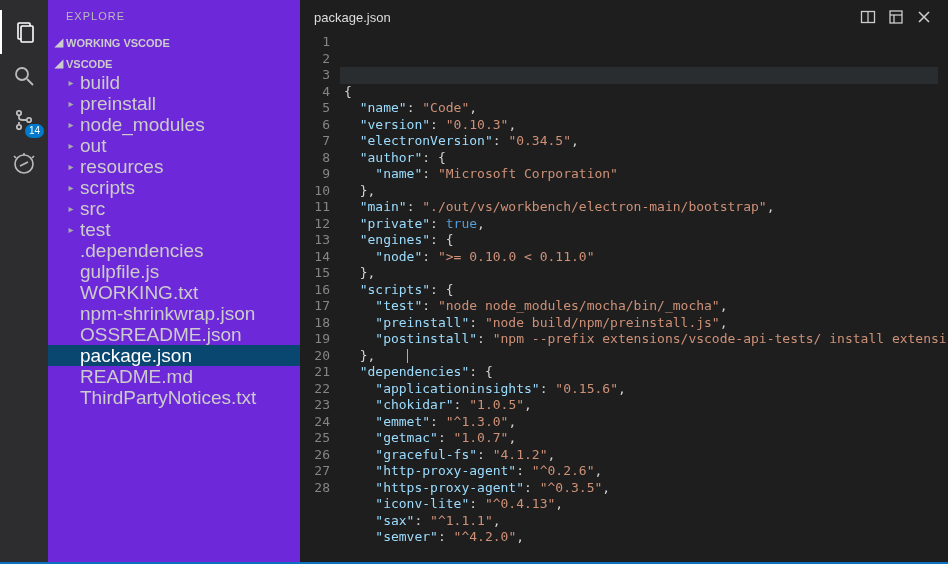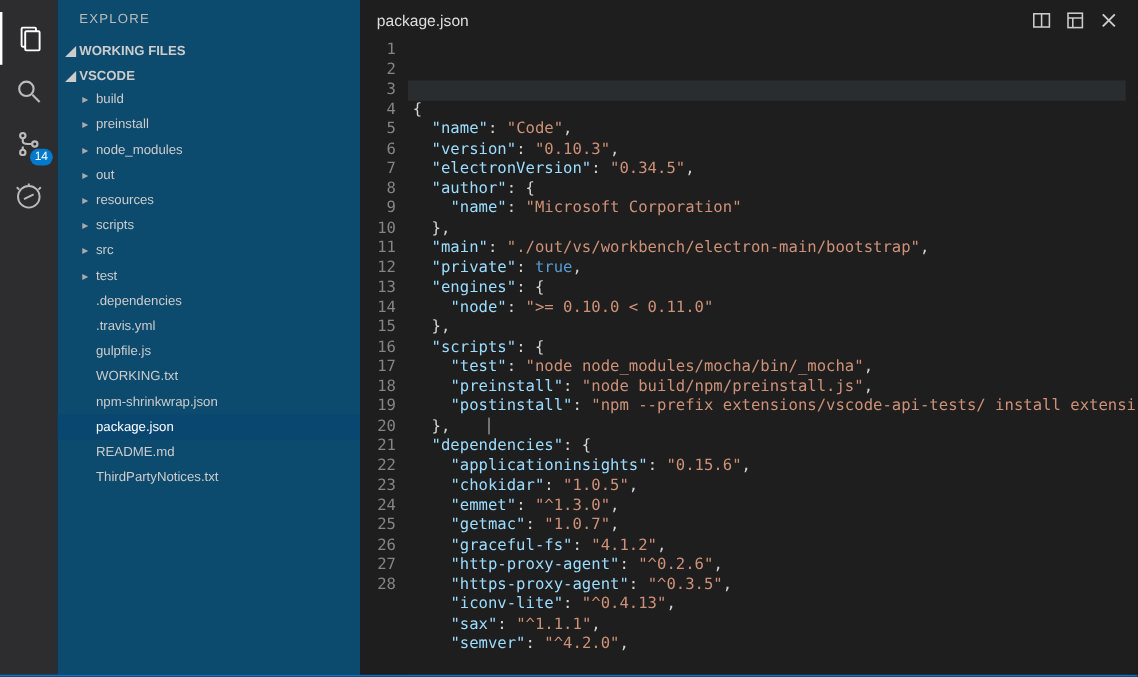--- a/index.html
+++ b/index.html
@@ -7,30 +7,30 @@
   .root { display:flex; height:100%; border-bottom:2px solid #0e70c0; }
 
   
   .activity { width:48px; background:#2d2d30; display:flex; flex-direction:column; align-items:center; padding-top:10px; }
   .activity .aitem { width:48px; height:44px; display:flex; align-items:center; justify-content:center; color:#bbb; cursor:pointer; position:relative; }
   .activity .aitem.active { color:#fff; border-left:2px solid #fff; }
   .activity .aitem svg { width:24px; height:24px; }
   .badge { position:absolute; bottom:4px; right:4px; background:#007acc; color:#fff; font-size:10px; border-radius:8px; padding:0 4px; line-height:14px; }
 
   
-  .sidebar { width:252px; background:#0c4a6e; display:flex; flex-direction:column; font-size:13px; }
+  .sidebar { width:252px; background:#6d28d9; display:flex; flex-direction:column; font-size:13px; }
   .side-title { height:32px; line-height:32px; padding-left:18px; font-size:11px; letter-spacing:1px; color:#bbb; }
   .section { padding:2px 0; }
   .section-hdr { display:flex; align-items:center; padding:2px 4px 2px 4px; font-size:11px; font-weight:bold; color:#ccc; cursor:pointer; }
   .section-hdr .chev { width:14px; text-align:center; }
   .tree { padding-left:0; }
   .row { display:flex; align-items:center; height:21px; padding-left:16px; cursor:pointer; color:#ccc; }
   .row.selected { background:#094771; color:#fff; }
   .row .arrow { width:14px; text-align:center; color:#aaa; font-size:10px; }
-  .row .fname { padding-left:2px; font-size:11px; }
+  .row .fname { padding-left:2px; font-size:19px; }
 
   
   .editor { flex:1; display:flex; flex-direction:column; background:#1e1e1e; min-width:0; }
   .tabbar { height:34px; display:flex; align-items:center; padding:0 10px; color:#ddd; }
   .tabbar .tabname { flex:1; font-size:13px; padding-left:4px; }
   .tabbar .tbtn { width:28px; height:28px; display:flex; align-items:center; justify-content:center; color:#ccc; cursor:pointer; }
   .tabbar .tbtn svg { width:16px; height:16px; }
 
   .code { flex:1; display:flex; font-family:Consolas,monospace; font-size:13px; line-height:16.5px; background:#1e1e1e; overflow:hidden; position:relative;}
   .gutter { width:40px; text-align:right; color:#858585; padding-right:10px; user-select:none; background:#1e1e1e;}
@@ -85,21 +85,21 @@
         </svg>
     </div>
   </div>
 
   <div class="sidebar">
     <div class="side-title">EXPLORE</div>
 
     <div class="section">
       <div class="section-hdr">
         <span class="chev">◢</span>
-        <span>WORKING FILES</span>
+        <span>WORKING VSCODE</span>
       </div>
     </div>
 
     <div class="section">
       <div class="section-hdr">
         <span class="chev">◢</span>
         <span>VSCODE</span>
       </div>
       <div class="tree" id="tree">
           <div class="row">
@@ -133,33 +133,33 @@
           <div class="row">
             <span class="arrow">▸</span>
             <span class="fname">test</span>
           </div>
           <div class="row">
             <span class="arrow"></span>
             <span class="fname">.dependencies</span>
           </div>
           <div class="row">
             <span class="arrow"></span>
-            <span class="fname">.travis.yml</span>
-          </div>
-          <div class="row">
-            <span class="arrow"></span>
             <span class="fname">gulpfile.js</span>
           </div>
           <div class="row">
             <span class="arrow"></span>
             <span class="fname">WORKING.txt</span>
           </div>
           <div class="row">
             <span class="arrow"></span>
             <span class="fname">npm-shrinkwrap.json</span>
+          </div>
+          <div class="row">
+            <span class="arrow"></span>
+            <span class="fname">OSSREADME.json</span>
           </div>
           <div class="row selected">
             <span class="arrow"></span>
             <span class="fname">package.json</span>
           </div>
           <div class="row">
             <span class="arrow"></span>
             <span class="fname">README.md</span>
           </div>
           <div class="row">

